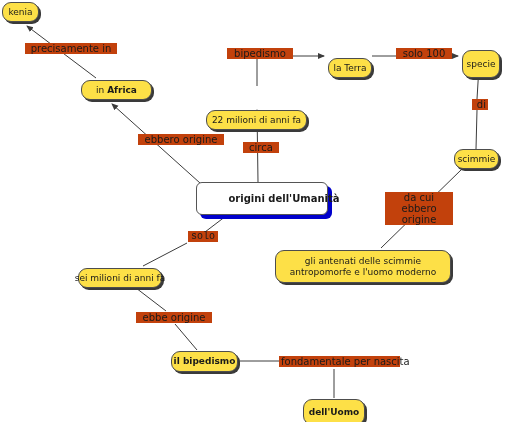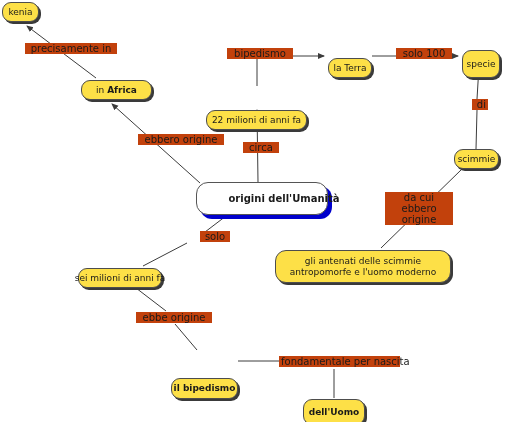--- a/index.html
+++ b/index.html
@@ -33,25 +33,25 @@
     line-height: 11px;
     display: flex;
     align-items: center;
     justify-content: center;
     text-align: center;
     box-shadow: 2px 2px 0 0 #3a3a3a;
     white-space: nowrap;
     z-index: 3;
   }
   .node.bold { font-weight: bold; }
-  .node.multiline { white-space: normal; padding: 0 6px; border-radius: 11px; }
+  .node.multiline { white-space: normal; padding: 0 6px; }
   .node.central {
     background: #ffffff;
     border: 1px solid #555555;
-    border-radius: 12px;
+    border-radius: 6px;
     box-shadow: 4px 4px 0 0 #0000cc;
     font-weight: bold;
     font-size: 10px;
     padding-left: 44px;
   }
   .node .txt { display: block; }
   .edge-label {
     position: absolute;
     font-size: 10px;
     line-height: 11px;
@@ -114,32 +114,32 @@
       </div>
       <div class="node central" style="left: 196px; top: 182px; width: 132px; height: 33px;">
         <span class="txt">origini dell'Umanità</span>
       </div>
       <div class="node multiline" style="left: 275px; top: 250px; width: 176px; height: 33px;">
         <span class="txt">gli antenati delle scimmie antropomorfe e l'uomo moderno</span>
       </div>
       <div class="node" style="left: 78px; top: 268px; width: 84px; height: 20px;">
         <span class="txt">sei milioni di anni fà</span>
       </div>
-      <div class="node bold" style="left: 171px; top: 351px; width: 67px; height: 21px; margin-top: 27px;">
+      <div class="node bold" style="left: 171px; top: 351px; width: 67px; height: 21px;">
         <span class="txt">il bipedismo</span>
       </div>
       <div class="node bold" style="left: 303px; top: 399px; width: 62px; height: 26px;">
         <span class="txt">dell'Uomo</span>
       </div>
     </div>
   <div id="label-group">
       <div class="edge-label" style="left: 25px; top: 43px; width: 88px;">precisamente in</div>
       <div class="edge-label" style="left: 138px; top: 134px; width: 82px;">ebbero origine</div>
       <div class="edge-label" style="left: 227px; top: 48px; width: 62px;">bipedismo</div>
       <div class="edge-label" style="left: 396px; top: 48px; width: 52px;">solo 100</div>
       <div class="edge-label" style="left: 243px; top: 142px; width: 32px;">circa</div>
       <div class="edge-label" style="left: 472px; top: 99px; width: 12px; text-align: right;">di</div>
       <div class="edge-label multiline" style="left: 385px; top: 192px; width: 64px;">da cui ebbero origine</div>
-      <div class="edge-label" style="left: 200px; top: 231px; width: 26px;">solo</div>
+      <div class="edge-label" style="left: 188px; top: 231px; width: 26px; font-family: Liberation Mono, monospace;">solo</div>
       <div class="edge-label" style="left: 136px; top: 312px; width: 72px;">ebbe origine</div>
       <div class="edge-label" style="left: 279px; top: 356px; width: 117px;">fondamentale per nascita</div>
     </div>
 </div>
 
 </body></html>

